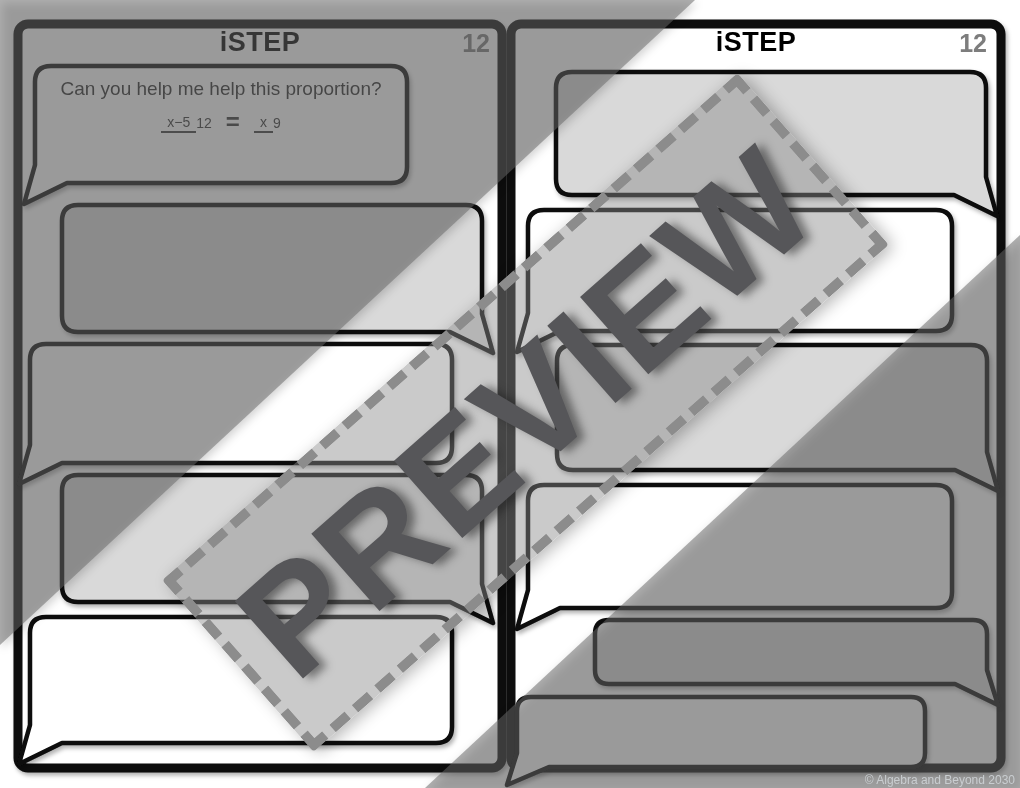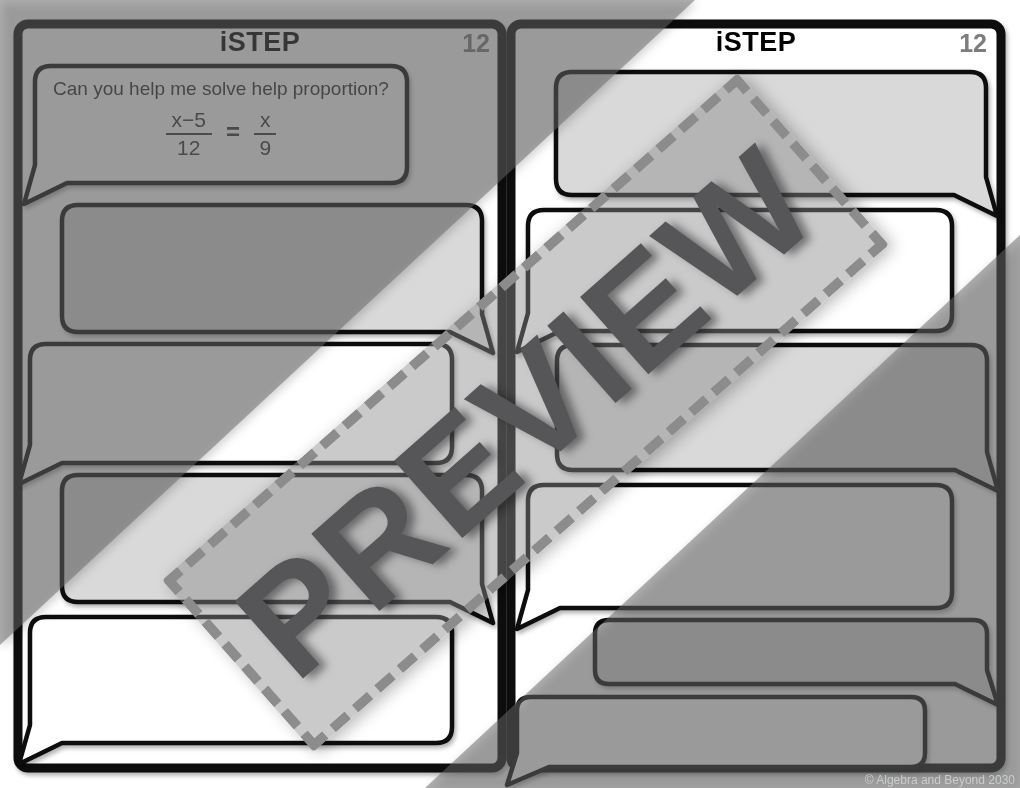--- a/index.html
+++ b/index.html
@@ -14,21 +14,21 @@
   .bubble{stroke:var(--ink_black,#0a0a0a);stroke-width:4.5px;stroke-linejoin:round;}
   .fill-gray{fill:var(--bubble_gray,#d9d9d9);}
   .fill-white{fill:var(--bubble_white,#ffffff);}
 
   .textlayer{left:0;top:0;width:824px;height:788px;z-index:1;}
   .textlayer > div{position:absolute;}
   .panel-title{font-size:27px;font-weight:bold;color:#000;text-align:center;letter-spacing:0.5px;}
   .step-num{font-size:25px;font-weight:bold;color:var(--step_number_gray,#7d7d7d);text-align:right;}
   .question-text{font-size:19px;color:#2b2b2b;text-align:center;}
   .equation{display:flex;align-items:center;justify-content:center;gap:14px;color:#333;}
-  .frac{display:inline-flex;flex-direction:column;align-items:center;font-size:21px;line-height:1.12;}
+  .frac{display:inline-flex;flex-direction:row;align-items:flex-start;font-size:14px;line-height:1.12;}
   .frac .num{padding:0 6px 1px;border-bottom:2.5px solid #3a3a3a;}
   .frac .den{padding-top:1px;}
   .eq-sign{font-size:24px;font-weight:bold;padding-bottom:4px;}
 
   .ovwrap{left:0;top:0;width:1020px;height:788px;z-index:2;pointer-events:none;
           filter:drop-shadow(2px 3px 5px rgba(0,0,0,0.35));}
   .ov{position:absolute;left:0;top:0;width:1020px;height:788px;
       background:var(--overlay_gray,rgba(104,104,104,0.52));}
   .ov1{clip-path:polygon(0 0,695px 0,0 645px);}
   .ov2{clip-path:polygon(1020px 235px,1020px 788px,425px 788px);}
@@ -81,21 +81,21 @@
     <path class="bubble fill-white" filter="url(#ds)" d="M531 697 H911 Q925 697 925 711 V753 Q925 767 911 767 H549 L507 785 L517 753 V711 Q517 697 531 697 Z"></path>
   </svg>
 
   <div class="textlayer">
     <div class="panel-title" style="left:22px;top:27px;width:476px;">iSTEP</div>
     <div class="step-num" style="left:22px;top:29px;width:468px;">12</div>
 
     <div class="panel-title" style="left:513px;top:27px;width:486px;">iSTEP</div>
     <div class="step-num" style="left:513px;top:29px;width:474px;">12</div>
 
-    <div class="question-text" style="left:48px;top:78px;width:346px;">Can you help me solve help proportion?</div>
+    <div class="question-text" style="left:48px;top:78px;width:346px;">Can you help me help this proportion?</div>
 
     <div class="equation" style="left:48px;top:108px;width:346px;">
       <span class="frac">
         <span class="num">x−5</span>
         <span class="den">12</span>
       </span>
       <span class="eq-sign">=</span>
       <span class="frac">
         <span class="num">x</span>
         <span class="den">9</span>

